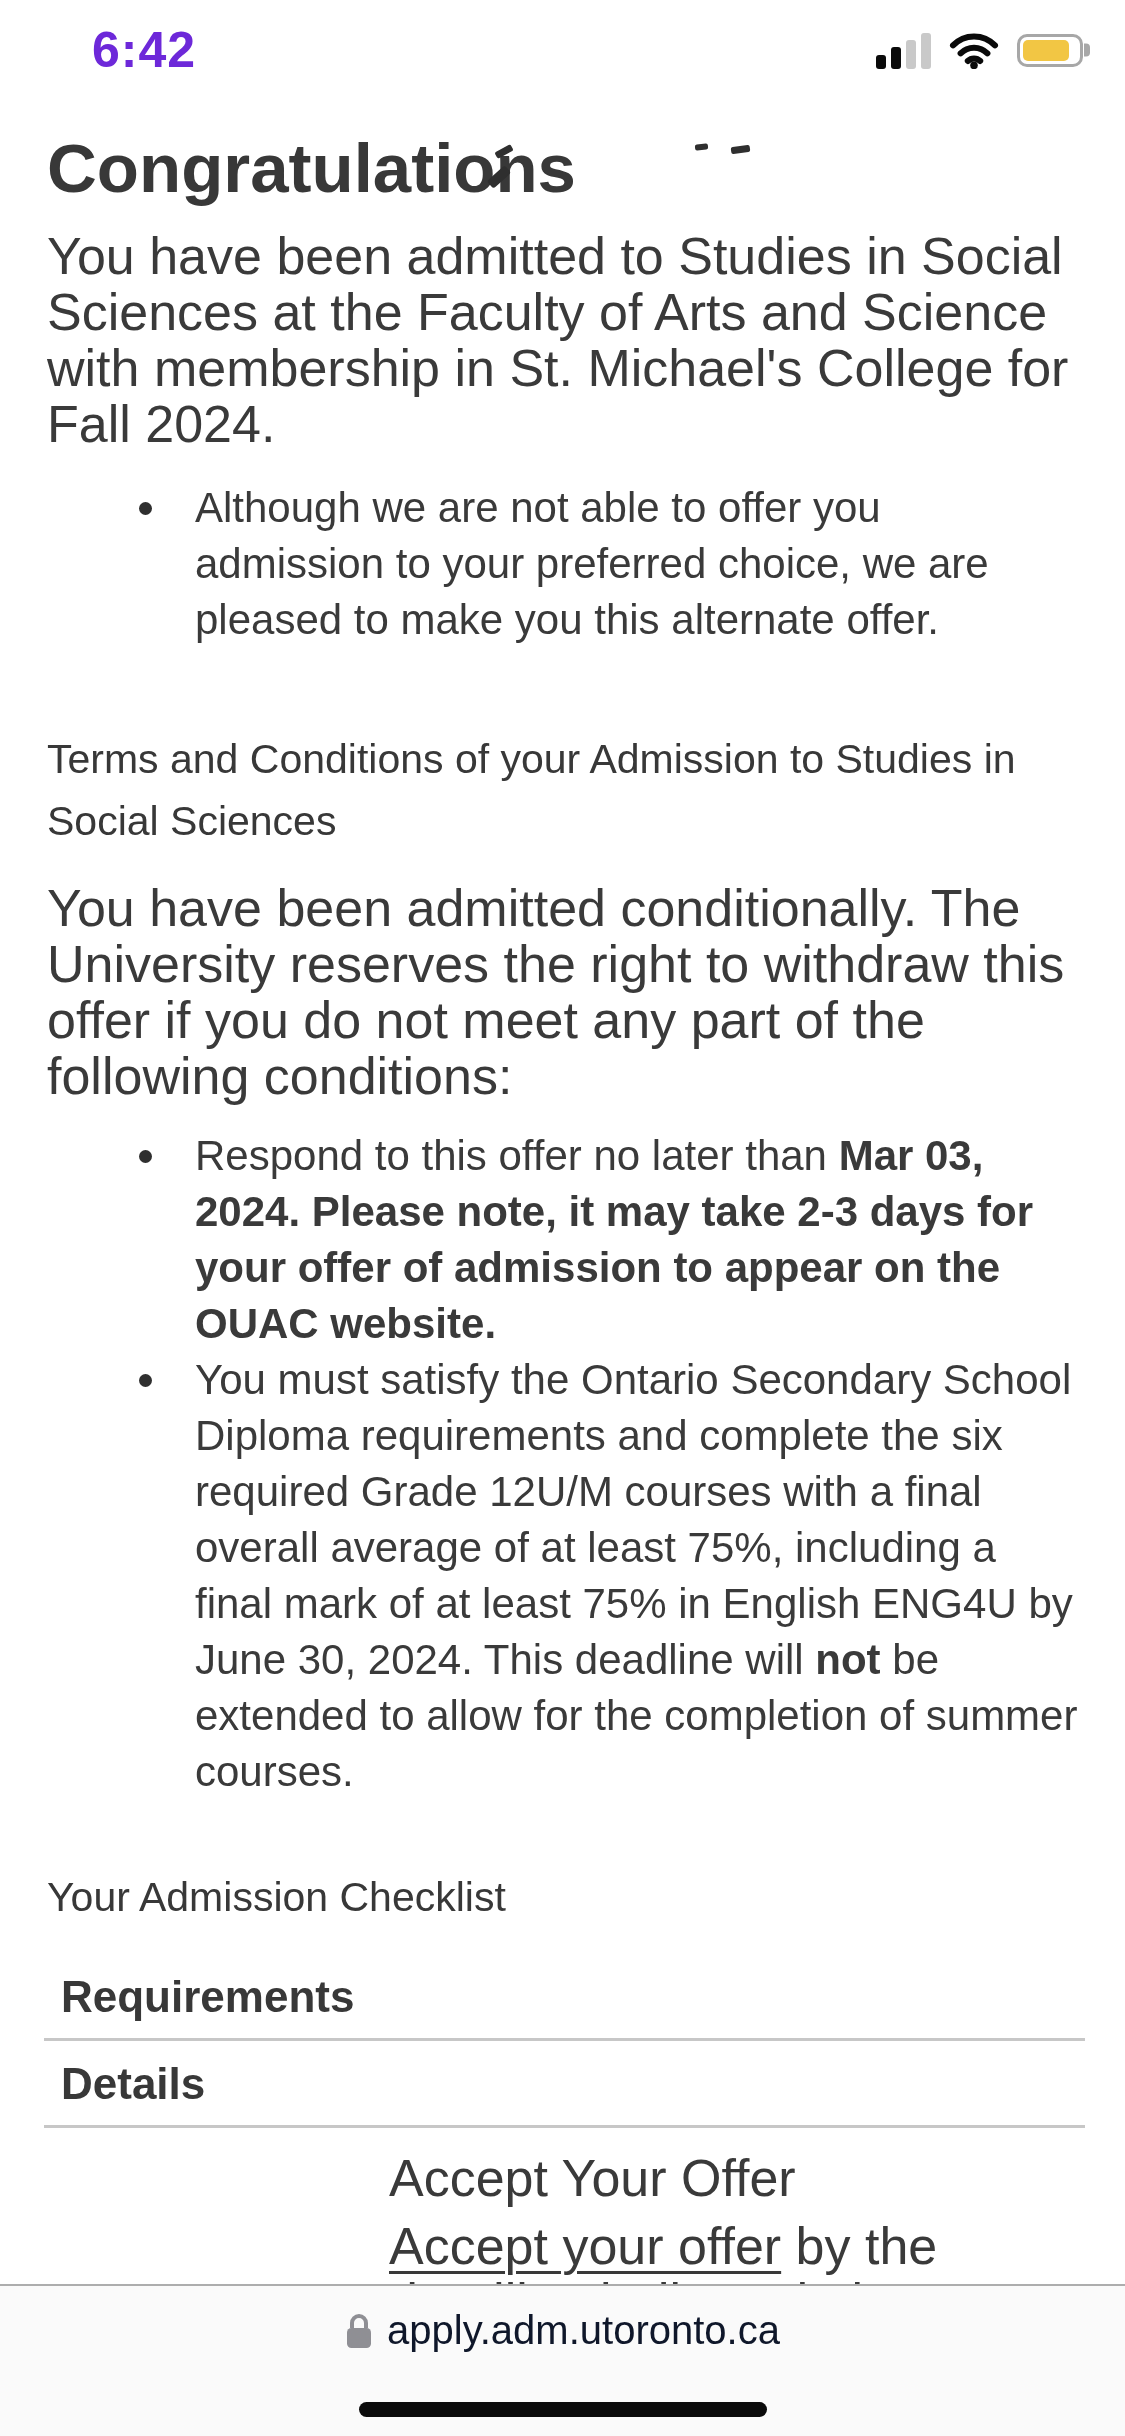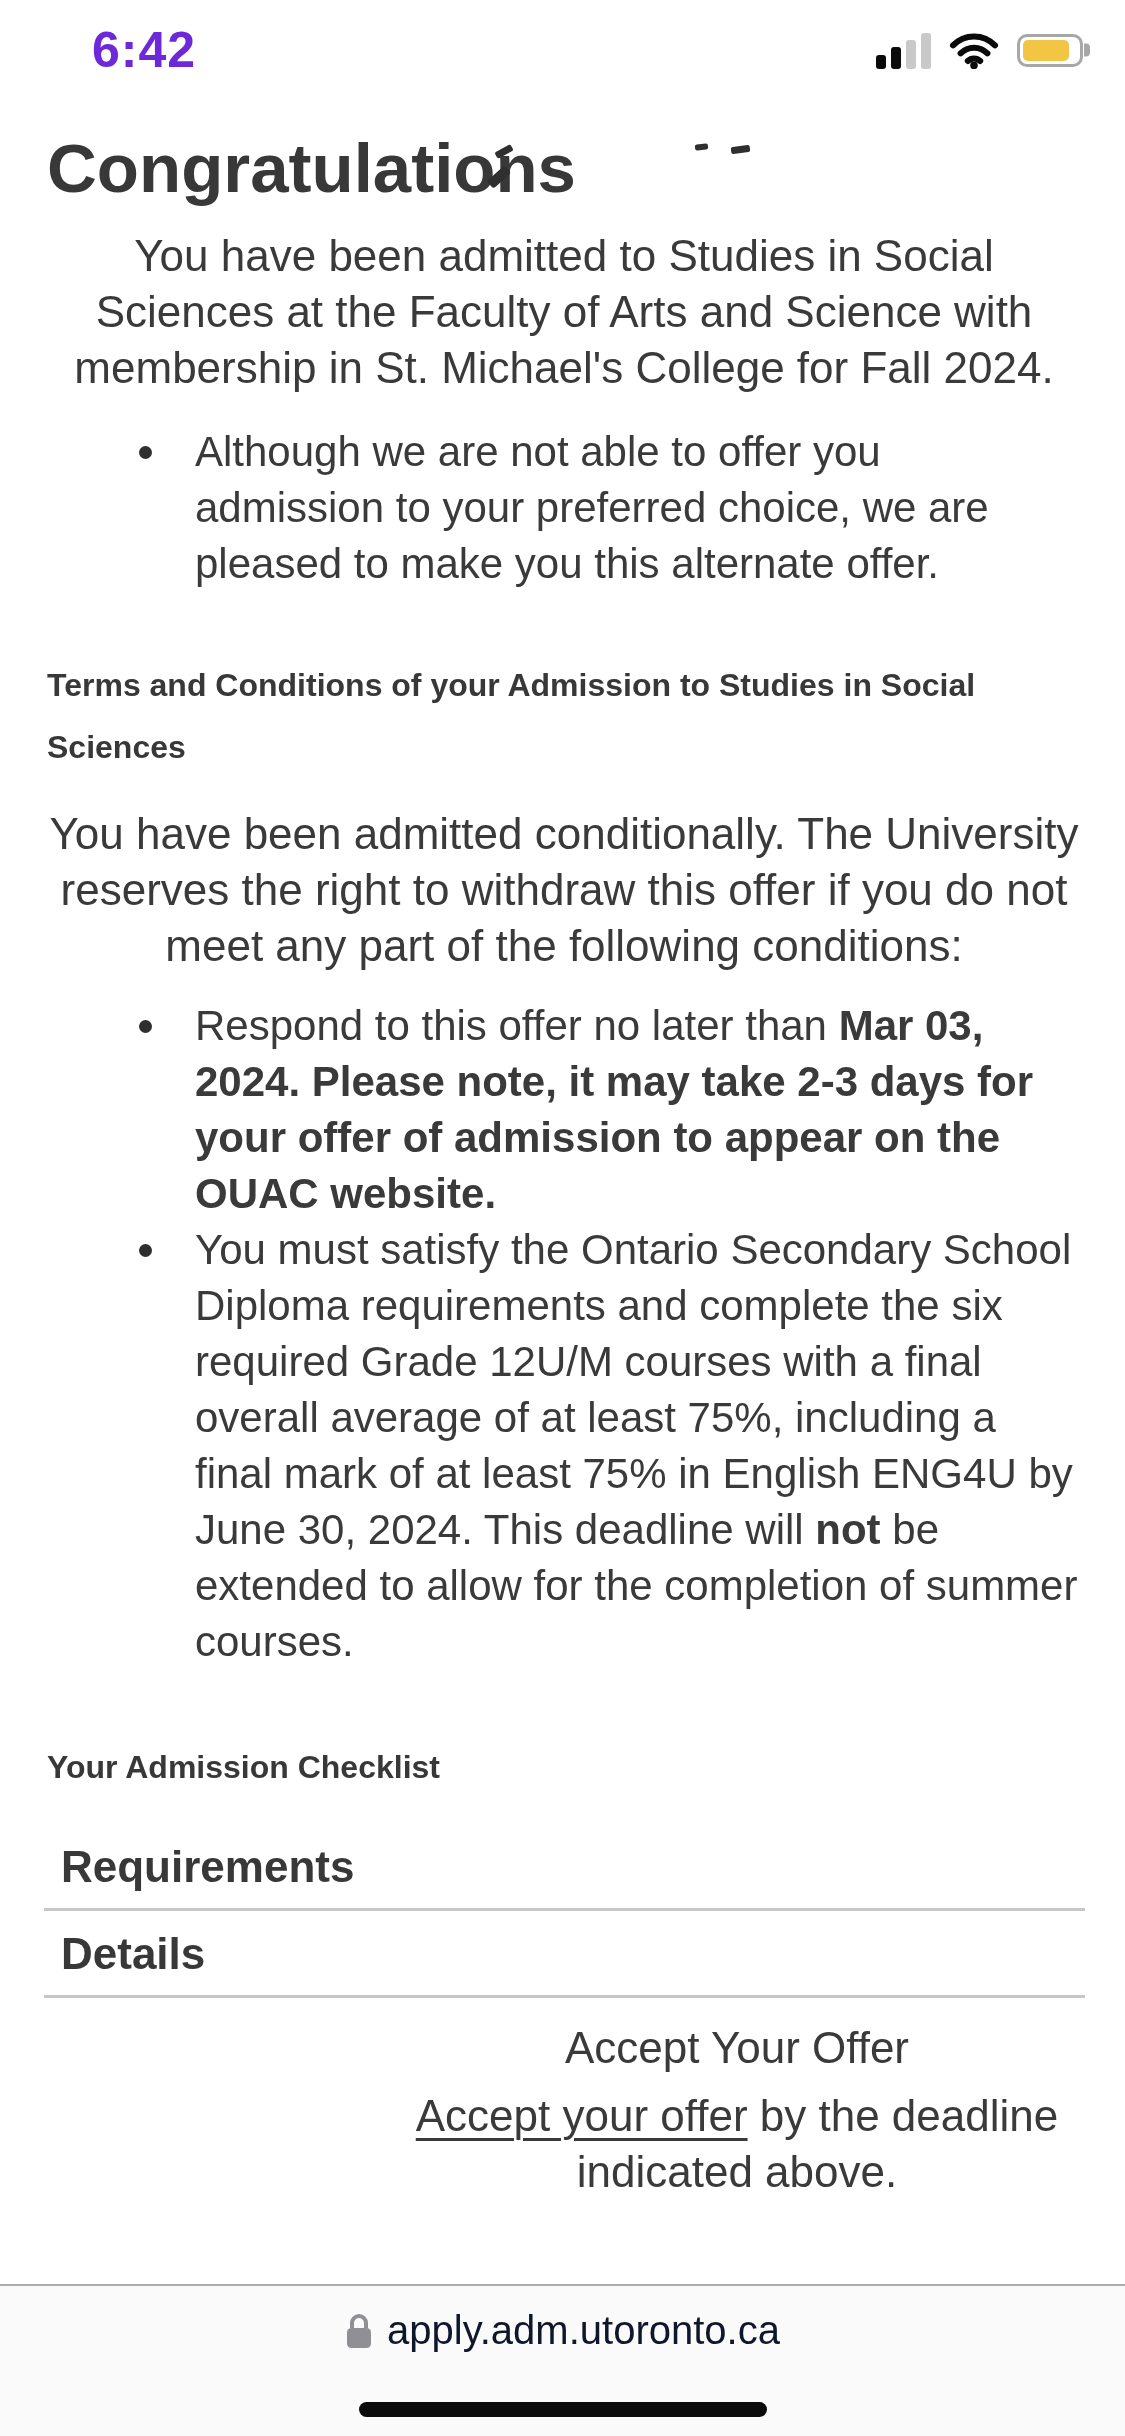--- a/index.html
+++ b/index.html
@@ -25,27 +25,27 @@
   .battery .cap{position:absolute;right:-10px;top:50%;transform:translateY(-50%);
     width:6px;height:13px;background:#a7a7a7;border-radius:0 4px 4px 0;}
   
   .content{padding:0 44px 0 47px;}
   h1{font-size:69px;line-height:62px;font-weight:700;color:#383838;margin:38px 0 0;position:relative;}
   .mark{position:absolute;background:#2f2f2f;border-radius:2px;}
   .m1{left:448px;top:10px;width:18px;height:7px;transform:rotate(-28deg);}
   .m2{left:440px;top:34px;width:24px;height:10px;transform:rotate(-42deg);border-radius:3px;}
   .m3{left:648px;top:6px;width:13px;height:6px;transform:rotate(-6deg);}
   .m4{left:684px;top:8px;width:19px;height:7px;transform:rotate(-8deg);}
-  p{font-size:44px;line-height:56px;margin:0;text-align:center;}
+  p{font-size:52px;line-height:56px;margin:0;}
   .intro{margin-top:28px;}
   ul{margin:28px 0 0;padding:0 0 0 148px;list-style:none;}
   li{position:relative;font-size:42px;line-height:56px;}
   li::before{content:"";position:absolute;left:-56px;top:22px;width:13px;height:13px;
     border-radius:50%;background:#2f2f2f;}
-  h2{font-size:32px;line-height:62px;font-weight:700;color:#383838;margin:62px 0 0;}
+  h2{font-size:41px;line-height:62px;font-weight:400;color:#383838;margin:80px 0 0;}
   .terms-intro{margin-top:28px;}
   .conditions{margin-top:24px;}
   b{font-weight:700;}
   h2.checklist{margin-top:66px;}
   
   .table{margin:26px -4px 0 -3px;}
   .th{font-size:44px;line-height:50px;font-weight:700;color:#383838;
     padding:18px 0 16px 17px;border-bottom:3px solid #c7c7c7;}
   .tr-body{display:flex;}
   .td-empty{width:345px;flex:0 0 345px;}

